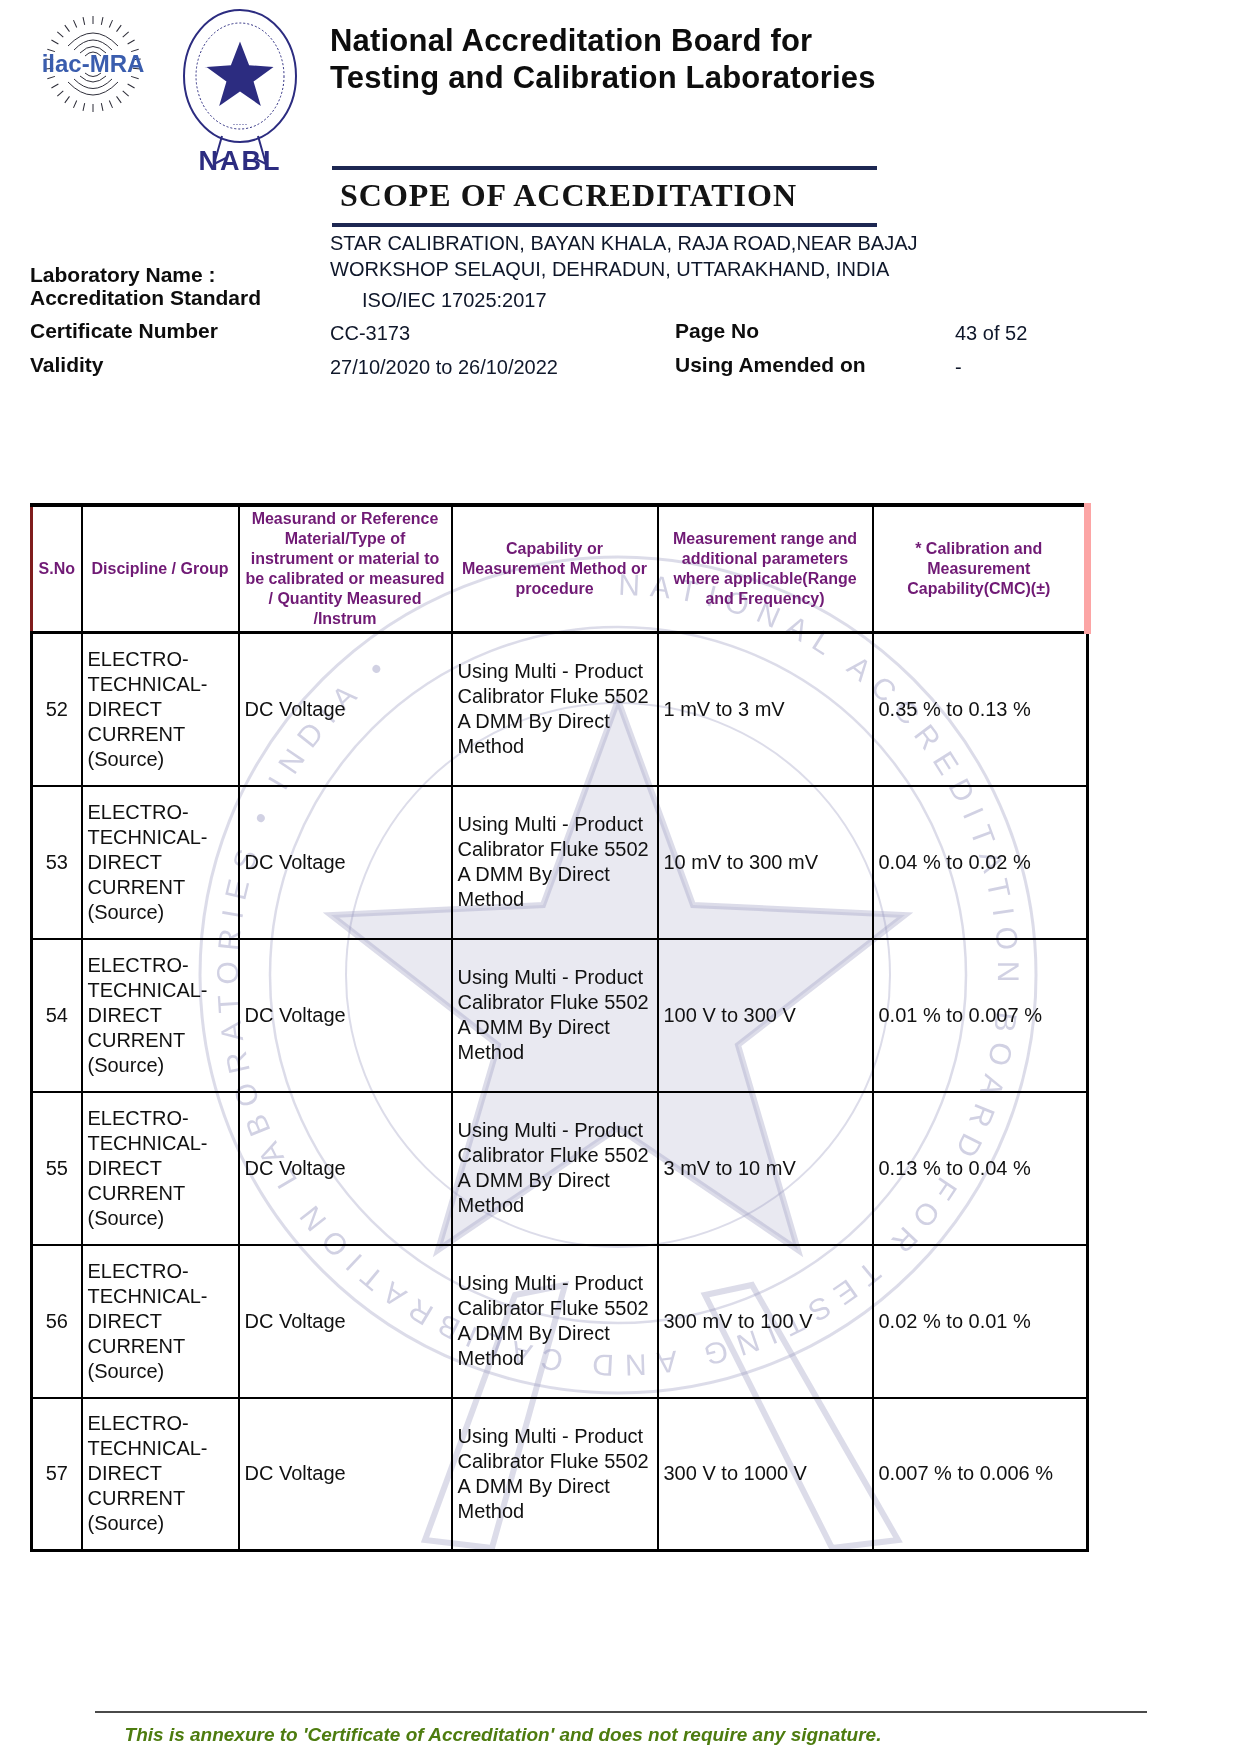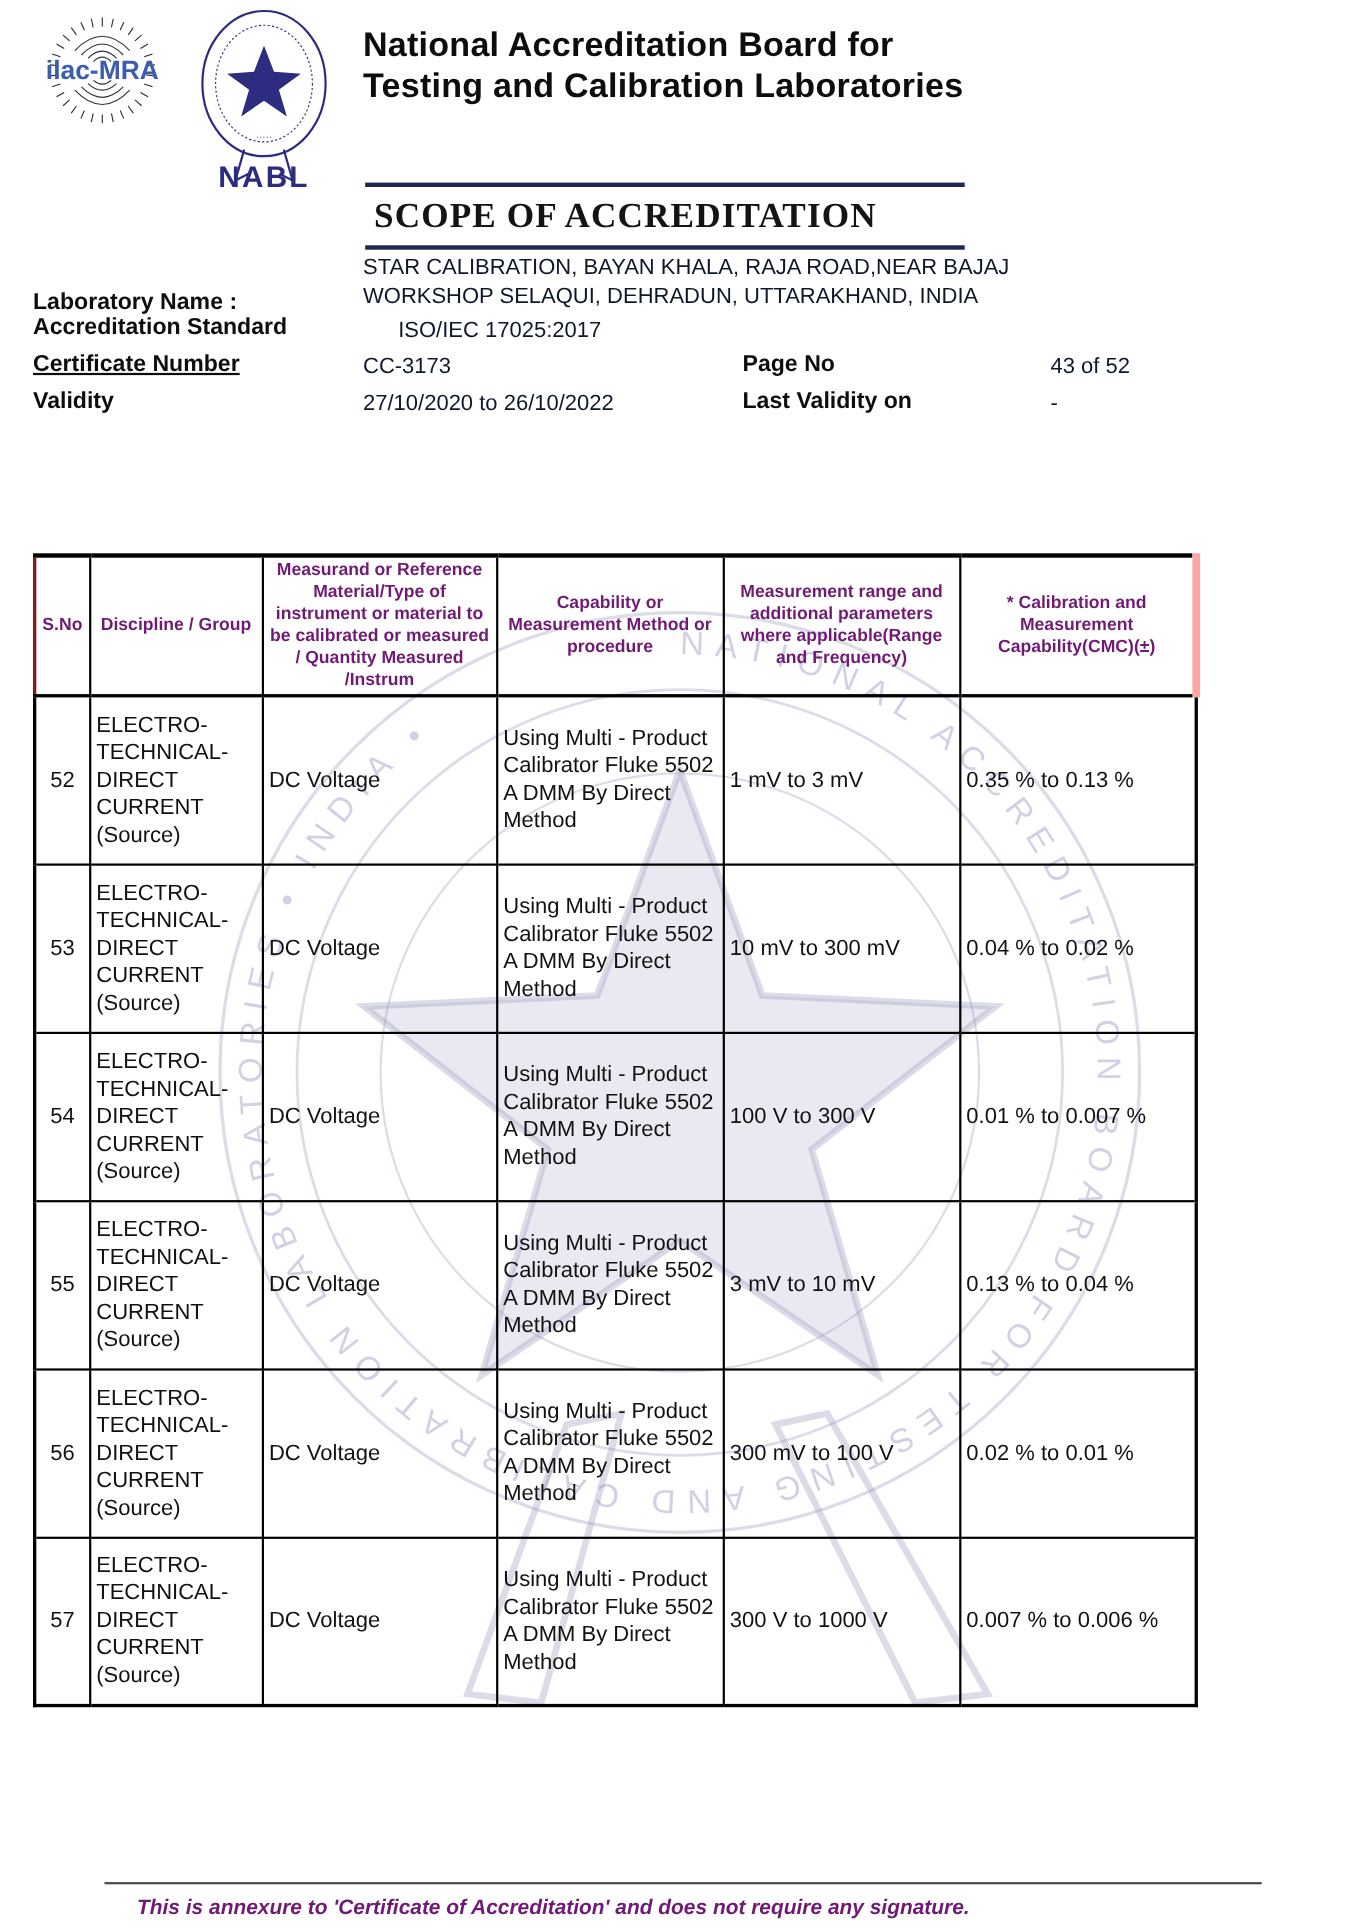--- a/index.html
+++ b/index.html
@@ -59,21 +59,21 @@
   .scope-table .c-range, .scope-table .c-cmc { text-align:left; }
   .scope-table tbody tr td:first-child { border-left:3px solid #000; }
   .scope-table tbody tr td:last-child  { border-right:3px solid #000; }
   .scope-table thead th:first-child { border-left:3px solid #7f1d1d; }
   .scope-table thead th:last-child  { border-right:7px solid #fca5a5;margin-left:19px; }
   .scope-table tbody tr:last-child td { border-bottom:3px solid #000; }
   
   .footer-rule { position:absolute; left:95px; top:1711px; width:1052px; height:0; border-top:2px solid #4a4a4a; z-index:1; }
   .footer-note {
     position:absolute; left:0; top:1724px; width:1006px; text-align:center;
-    font-size:19px; font-weight:bold; font-style:italic; color:#701a75; z-index:1;
+    font-size:19px; font-weight:bold; font-style:italic; color:#4d7c0f; z-index:1;
   }
 </style>
 </head>
 <body>
 
 <div class="page">
 
   <svg class="watermark" viewBox="0 0 1241 1754">
     <g stroke="rgba(154,154,192,0.35)" fill="none">
       <circle cx="618" cy="975" r="418" stroke-width="3"></circle>
@@ -173,28 +173,28 @@
     <span class="scope-text">SCOPE OF ACCREDITATION</span>
   </div>
 
   <div class="info">
     <div class="ilabel" style="left:30px; top:240px;margin-top:23px;">Laboratory Name :</div>
     <div class="ivalue" style="left:330px; top:230px; width:670px;">STAR CALIBRATION, BAYAN KHALA, RAJA ROAD,NEAR BAJAJ WORKSHOP SELAQUI, DEHRADUN, UTTARAKHAND, INDIA</div>
 
     <div class="ilabel" style="left:30px; top:286px;">Accreditation Standard</div>
     <div class="ivalue" style="left:330px; top:287px;margin-left:32px;">ISO/IEC 17025:2017</div>
 
-    <div class="ilabel" style="left:30px; top:319px;text-decoration:underline;">Certificate Number</div>
+    <div class="ilabel" style="left:30px; top:319px;">Certificate Number</div>
     <div class="ivalue" style="left:330px; top:320px;">CC-3173</div>
     <div class="ilabel" style="left:675px; top:319px;">Page No</div>
     <div class="ivalue" style="left:955px; top:320px;">43 of 52</div>
 
     <div class="ilabel" style="left:30px; top:353px;">Validity</div>
     <div class="ivalue" style="left:330px; top:354px;">27/10/2020 to 26/10/2022</div>
-    <div class="ilabel" style="left:675px; top:353px;">Last Validity on</div>
+    <div class="ilabel" style="left:675px; top:353px;">Using Amended on</div>
     <div class="ivalue" style="left:955px; top:354px;">-</div>
   </div>
 
   <table class="scope-table">
     <colgroup>
       <col style="width:50px">
         <col style="width:157px">
         <col style="width:213px">
       <col style="width:206px">
         <col style="width:215px">

